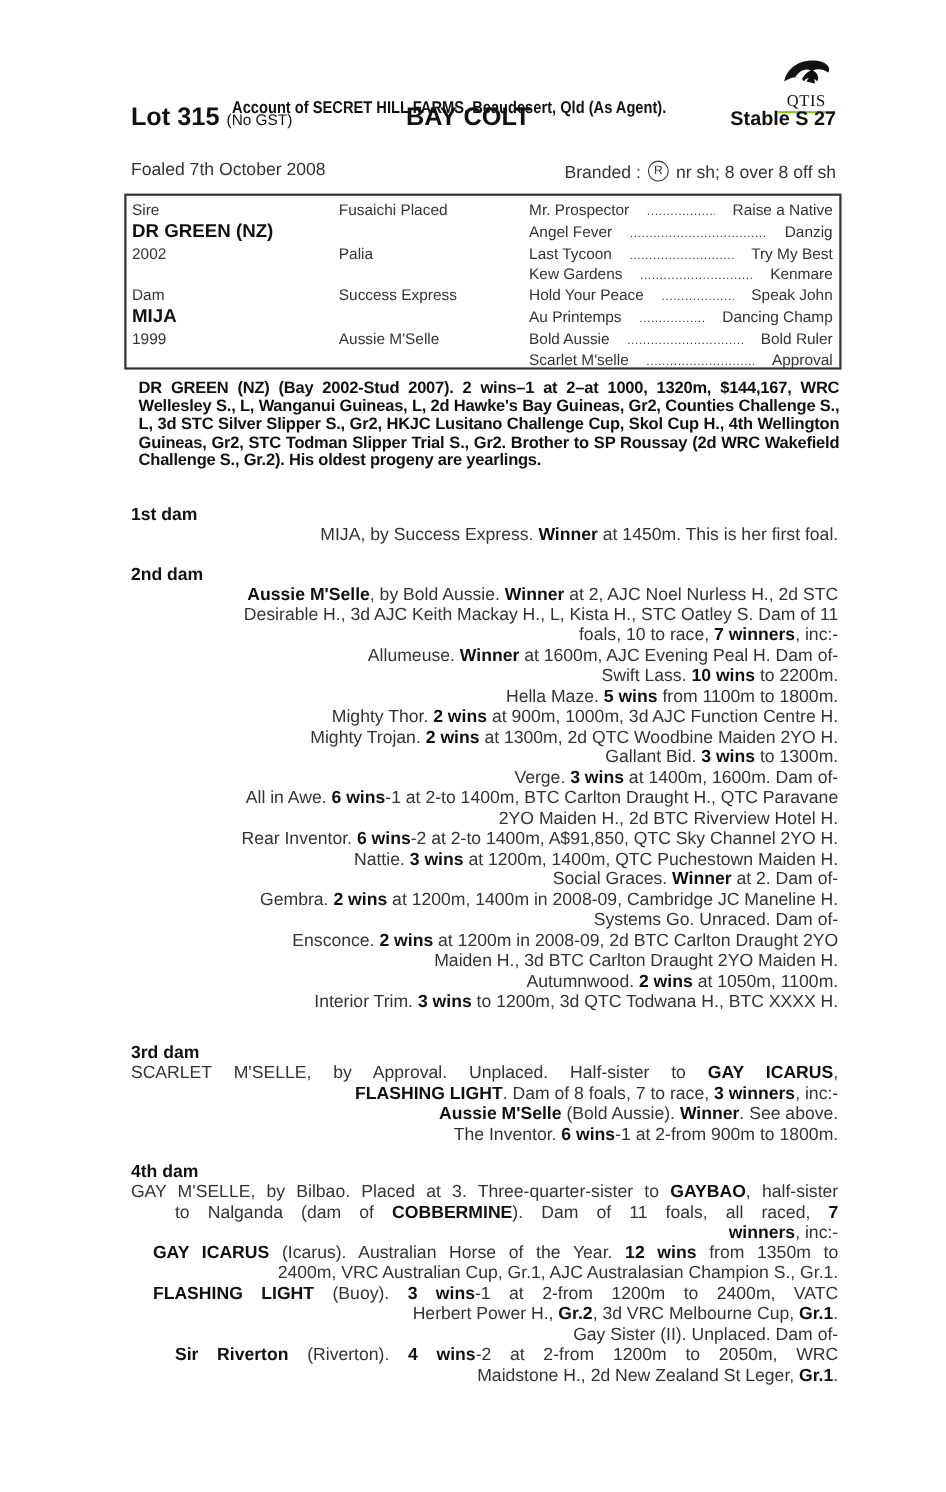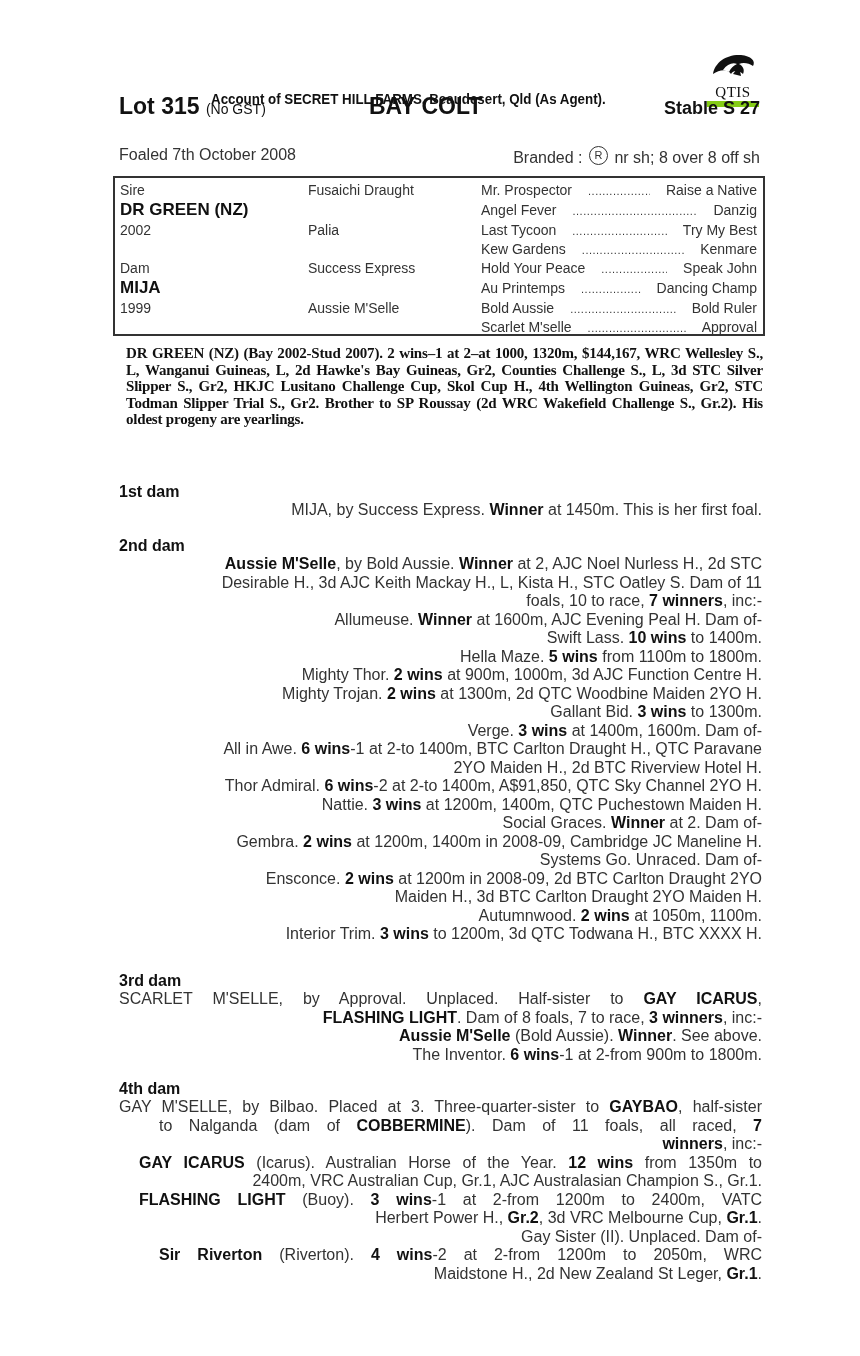--- a/index.html
+++ b/index.html
@@ -1,38 +1,38 @@
 <!DOCTYPE html>
 <html><head>
 <meta charset="utf-8">
 <style>
   html, body { margin:0; padding:0; background:#ffffff; }
   body { width:860px; height:1356px; position:relative; font-family:"Liberation Sans", sans-serif; color:#1a1a1a; overflow:hidden; }
   .page { position:absolute; left:119px; top:0; width:643px; }
   .logo { position:absolute; left:588px; top:52px; width:52px; height:58px; text-align:center; }
   .logo svg { display:block; margin:0 auto; }
-  .logo .qtis { font-family:"Liberation Serif", serif; font-size:15px; letter-spacing:0.5px; line-height:16px; color:#111; border-bottom:6px solid #84cc16; padding-bottom:1px; }
+  .logo .qtis { font-family:"Liberation Serif", serif; font-size:15px; letter-spacing:0.5px; line-height:16px; color:#111; border-bottom:2px solid #84cc16; padding-bottom:1px; }
   .account { position:absolute; left:92px; top:90px; font-size:15.5px; font-weight:bold; transform:scaleX(0.86); transform-origin:left; white-space:nowrap; color:#111; }
   .lotrow { position:absolute; left:0; top:93px; width:643px; height:30px; }
   .lot { position:absolute; left:0; top:0; font-size:23px; font-weight:bold; color:#111; }
   .lot small { font-size:14px; font-weight:normal; }
   .horse-type { position:absolute; left:250px; top:0; font-size:23px; font-weight:bold; color:#111; }
   .stable { position:absolute; right:2px; top:5px; font-size:18px; font-weight:bold; color:#111; }
   .foaledrow { position:absolute; left:0; top:146px; width:643px; height:22px; font-size:16px; color:#333; }
   .foaled { position:absolute; left:0; top:0; }
   .branded { position:absolute; right:2px; top:0; white-space:nowrap; }
   .brand-r { display:inline-block; width:17px; height:17px; border:1px solid #333; border-radius:50%; font-size:11px; line-height:17px; text-align:center; vertical-align:4px; margin:0 2px; }
   .pedbox { position:absolute; left:-6px; top:176px; width:652px; height:160px; border:2px solid #333; box-sizing:border-box; }
   .pcell { position:absolute; font-size:14px; color:#333; white-space:nowrap; }
   .pcell.big { font-size:17px; font-weight:bold; color:#111; }
   .g3 { position:absolute; left:366px; width:276px; font-size:14px; color:#333; display:flex; white-space:nowrap;gap:16px; }
   .g3 .dots { flex:1; overflow:hidden; }
   .g3 .dots::after { content:"................................................................................................"; letter-spacing:0.5px; font-size:11px; }
-  .sire-para { position:absolute; left:7px; top:345px; width:637px; font-size:15px; font-weight:bold; line-height:16.5px; text-align:justify; color:#111; letter-spacing:-0.2px;font-family:Liberation Serif, serif; }
-  .sec { position:absolute; left:0; width:643px; font-size:16px; line-height:18.5px; color:#333;margin-top:23px; }
+  .sire-para { position:absolute; left:7px; top:345px; width:637px; font-size:15px; font-weight:bold; line-height:16.5px; text-align:justify; color:#111; letter-spacing:-0.2px; }
+  .sec { position:absolute; left:0; width:643px; font-size:16px; line-height:18.5px; color:#333; }
   .sec h3 { margin:0; font-size:16px; font-weight:bold; color:#111; line-height:18px; }
   .sec b { color:#111; }
   .ln { display:block;text-align:right; }
   .i0 { padding-left:0; }
   .i1 { padding-left:20px; }
   .i2 { padding-left:40px; }
   .i3 { padding-left:60px; }
   .i4 { padding-left:80px; }
   .i5 { padding-left:100px; }
   .j { text-align:justify; text-align-last:justify; }
@@ -72,21 +72,21 @@
   </div>
 
   <div class="pedbox">
     <div class="pcell" style="left:5px;top:4px">Sire</div>
     <div class="pcell big" style="left:5px;top:22px">DR GREEN (NZ)</div>
     <div class="pcell" style="left:5px;top:44px">2002</div>
     <div class="pcell" style="left:5px;top:82px">Dam</div>
     <div class="pcell big" style="left:5px;top:100px">MIJA</div>
     <div class="pcell" style="left:5px;top:122px">1999</div>
 
-    <div class="pcell" style="left:193px;top:4px">Fusaichi Draught</div>
+    <div class="pcell" style="left:193px;top:4px">Fusaichi Placed</div>
     <div class="pcell" style="left:193px;top:44px">Palia</div>
     <div class="pcell" style="left:193px;top:82px">Success Express</div>
     <div class="pcell" style="left:193px;top:122px">Aussie M'Selle</div>
 
     <div class="g3" style="top:4px">
         <span>Mr. Prospector</span>
         <span class="dots"></span>
         <span>Raise a Native</span>
       </div>
     <div class="g3" style="top:24px">
@@ -132,29 +132,29 @@
     <h3>1st dam</h3>
     <span class="ln i0"><span>MIJA, by Success Express. </span><b>Winner</b><span> at 1450m. This is her first foal.</span></span>
   </div>
 
   <div class="sec" style="top:514px">
     <h3>2nd dam</h3>
     <span class="ln i0"><b>Aussie M'Selle</b><span>, by Bold Aussie. </span><b>Winner</b><span> at 2, AJC Noel Nurless H., 2d STC</span></span>
     <span class="ln i2"><span>Desirable H., 3d AJC Keith Mackay H., L, Kista H., STC Oatley S. Dam of 11</span></span>
     <span class="ln i2"><span>foals, 10 to race, </span><b>7 winners</b><span>, inc:-</span></span>
     <span class="ln i1"><span>Allumeuse. </span><b>Winner</b><span> at 1600m, AJC Evening Peal H. Dam of-</span></span>
-    <span class="ln i2"><span>Swift Lass. </span><b>10 wins</b><span> to 1400m.</span></span>
+    <span class="ln i2"><span>Swift Lass. </span><b>10 wins</b><span> to 2200m.</span></span>
     <span class="ln i2"><span>Hella Maze. </span><b>5 wins</b><span> from 1100m to 1800m.</span></span>
     <span class="ln i2"><span>Mighty Thor. </span><b>2 wins</b><span> at 900m, 1000m, 3d AJC Function Centre H.</span></span>
     <span class="ln i2"><span>Mighty Trojan. </span><b>2 wins</b><span> at 1300m, 2d QTC Woodbine Maiden 2YO H.</span></span>
     <span class="ln i1"><span>Gallant Bid. </span><b>3 wins</b><span> to 1300m.</span></span>
     <span class="ln i1"><span>Verge. </span><b>3 wins</b><span> at 1400m, 1600m. Dam of-</span></span>
     <span class="ln i2"><span>All in Awe. </span><b>6 wins</b><span>-1 at 2-to 1400m, BTC Carlton Draught H., QTC Paravane</span></span>
     <span class="ln i4"><span>2YO Maiden H., 2d BTC Riverview Hotel H.</span></span>
-    <span class="ln i2"><span>Thor Admiral. </span><b>6 wins</b><span>-2 at 2-to 1400m, A$91,850, QTC Sky Channel 2YO H.</span></span>
+    <span class="ln i2"><span>Rear Inventor. </span><b>6 wins</b><span>-2 at 2-to 1400m, A$91,850, QTC Sky Channel 2YO H.</span></span>
     <span class="ln i2"><span>Nattie. </span><b>3 wins</b><span> at 1200m, 1400m, QTC Puchestown Maiden H.</span></span>
     <span class="ln i2"><span>Social Graces. </span><b>Winner</b><span> at 2. Dam of-</span></span>
     <span class="ln i3"><span>Gembra. </span><b>2 wins</b><span> at 1200m, 1400m in 2008-09, Cambridge JC Maneline H.</span></span>
     <span class="ln i2"><span>Systems Go. Unraced. Dam of-</span></span>
     <span class="ln i3"><span>Ensconce. </span><b>2 wins</b><span> at 1200m in 2008-09, 2d BTC Carlton Draught 2YO</span></span>
     <span class="ln i5"><span>Maiden H., 3d BTC Carlton Draught 2YO Maiden H.</span></span>
     <span class="ln i1"><span>Autumnwood. </span><b>2 wins</b><span> at 1050m, 1100m.</span></span>
     <span class="ln i2"><span>Interior Trim. </span><b>3 wins</b><span> to 1200m, 3d QTC Todwana H., BTC XXXX H.</span></span>
   </div>
 

